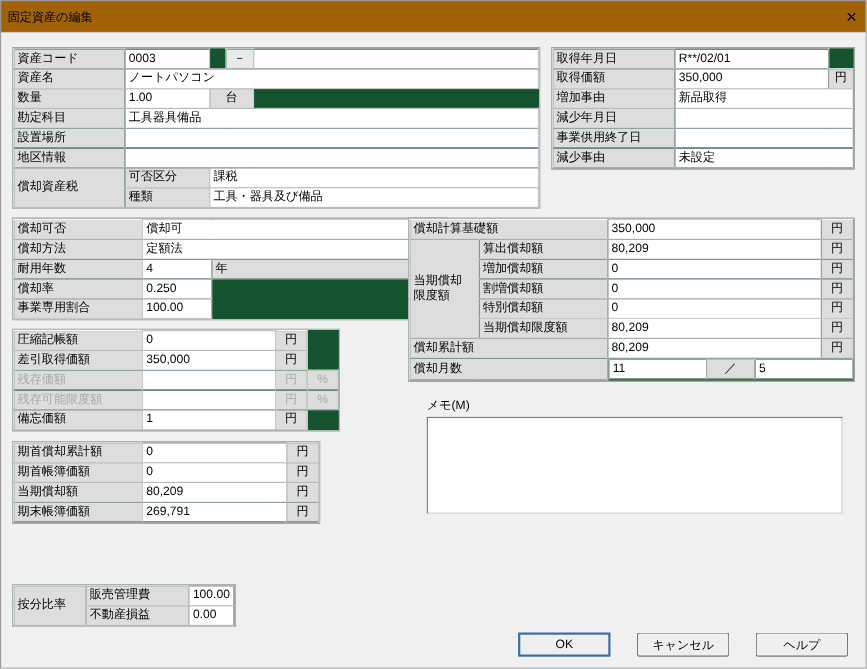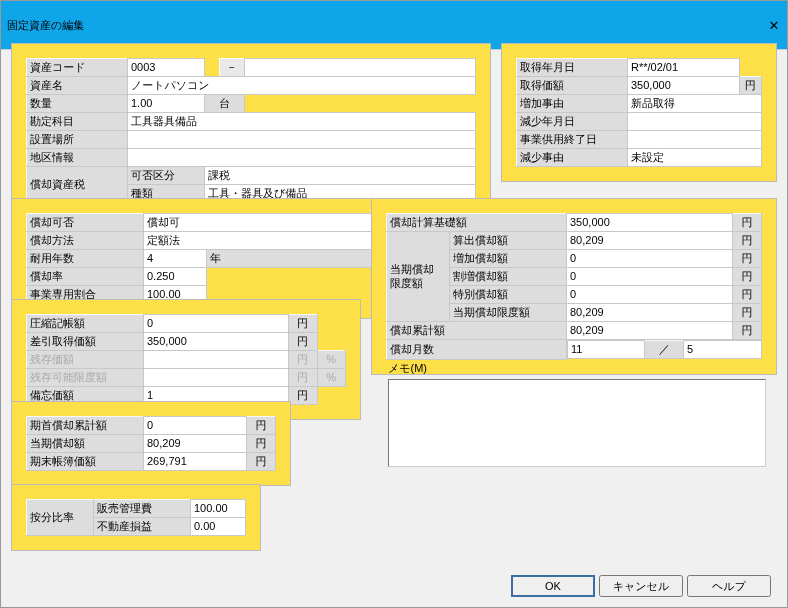--- a/index.html
+++ b/index.html
@@ -1,30 +1,30 @@
 <!DOCTYPE html>
 <html><head>
 <meta charset="utf-8">
 <style>
   html,body{margin:0;padding:0;font-family:"MS UI Gothic","Yu Gothic",sans-serif;font-size:11px;color:#000;background:#fff}
   .window{width:788px;height:608px;box-sizing:border-box;background:#f0f0f0;border:1px solid #999;position:relative}
-  .title-bar{height:24px;background:#0ea5e9;display:flex;align-items:center;justify-content:space-between;padding:12px 6px;border-bottom:1px solid #ccc}
+  .title-bar{height:24px;background:#a16207;display:flex;align-items:center;justify-content:space-between;padding:2px 6px;border-bottom:1px solid #ccc}
   .title-bar .close{width:14px;height:14px;display:flex;align-items:center;justify-content:center;font-size:13px}
   .work{position:absolute;top:30px;left:10px;right:10px;bottom:40px}
-  .pnl{position:absolute;border:1px solid #bbb;background:#fde047;padding:14px;box-sizing:border-box}
+  .pnl{position:absolute;border:1px solid #bbb;background:#14532d;padding:0;box-sizing:border-box}
   table{border-collapse:collapse;width:100%}
   td{padding:0 3px;height:17px;line-height:17px;white-space:nowrap;overflow:hidden}
   .hd{background:#ddd;border:1px solid #f8f8f8;border-right-color:#c8c8c8;border-bottom-color:#c8c8c8}
   .v{background:#fff;border:1px solid #c8c8c8}
   .al-r{}
   .al-c{text-align:center}
   .dis{color:#aaa}
   .memo-label{position:absolute;left:377px;top:330px}
   .memo-box{position:absolute;left:377px;top:348px;width:376px;height:86px;background:#fff;border:1px inset #ccc}
-  .btns{position:absolute;right:16px;bottom:10px;display:flex;gap:4px}
+  .btns{position:absolute;right:16px;bottom:10px;display:flex;gap:24px}
   .btns button{width:84px;height:22px;font-family:inherit;font-size:11px}
   .btns .def{border:2px solid #3a6ea5}
   .dash{width:18px;background:#e9e9e9;border:1px outset #fff;text-align:center;font-size:10px}
 </style>
 </head>
 <body>
 
 <div class="window">
   <div class="title-bar">
     <span>固定資産の編集</span>
@@ -134,21 +134,21 @@
             </tr>
         <tr>
               <td class="hd">事業専用割合</td>
               <td class="v al-r">100.00</td>
               <td></td>
             </tr>
       </tbody>
         </table>
     </div>
 
-    <div class="pnl" style="left:0;top:268px;width:350px">
+    <div class="pnl" style="left:0;top:268px;width:298px">
       <table>
         <tbody>
             <tr>
               <td class="hd" style="width:110px">圧縮記帳額</td>
               <td class="v al-r">0</td>
               <td class="hd al-c" style="width:22px">円</td>
               <td style="width:22px"></td>
             </tr>
         <tr>
               <td class="hd">差引取得価額</td>
@@ -180,34 +180,39 @@
 
     <div class="pnl" style="left:0;top:370px;width:280px">
       <table>
         <tbody>
             <tr>
               <td class="hd" style="width:110px">期首償却累計額</td>
               <td class="v al-r">0</td>
               <td class="hd al-c" style="width:22px">円</td>
             </tr>
         <tr>
+              <td class="hd">期首帳簿価額</td>
+              <td class="v al-r">0</td>
+              <td class="hd al-c">円</td>
+            </tr>
+        <tr>
               <td class="hd">当期償却額</td>
               <td class="v al-r">80,209</td>
               <td class="hd al-c">円</td>
             </tr>
         <tr>
               <td class="hd">期末帳簿価額</td>
               <td class="v al-r">269,791</td>
               <td class="hd al-c">円</td>
             </tr>
       </tbody>
         </table>
     </div>
 
-    <div class="pnl" style="left:0;top:453px;width:250px">
+    <div class="pnl" style="left:0;top:500px;width:203px">
       <table>
         <tbody>
             <tr>
           <td class="hd" rowspan="2" style="width:60px;vertical-align:middle">按分比率</td>
           <td class="hd" style="width:90px">販売管理費</td>
               <td class="v al-r">100.00</td>
         </tr>
         <tr>
               <td class="hd">不動産損益</td>
               <td class="v al-r">0.00</td>

